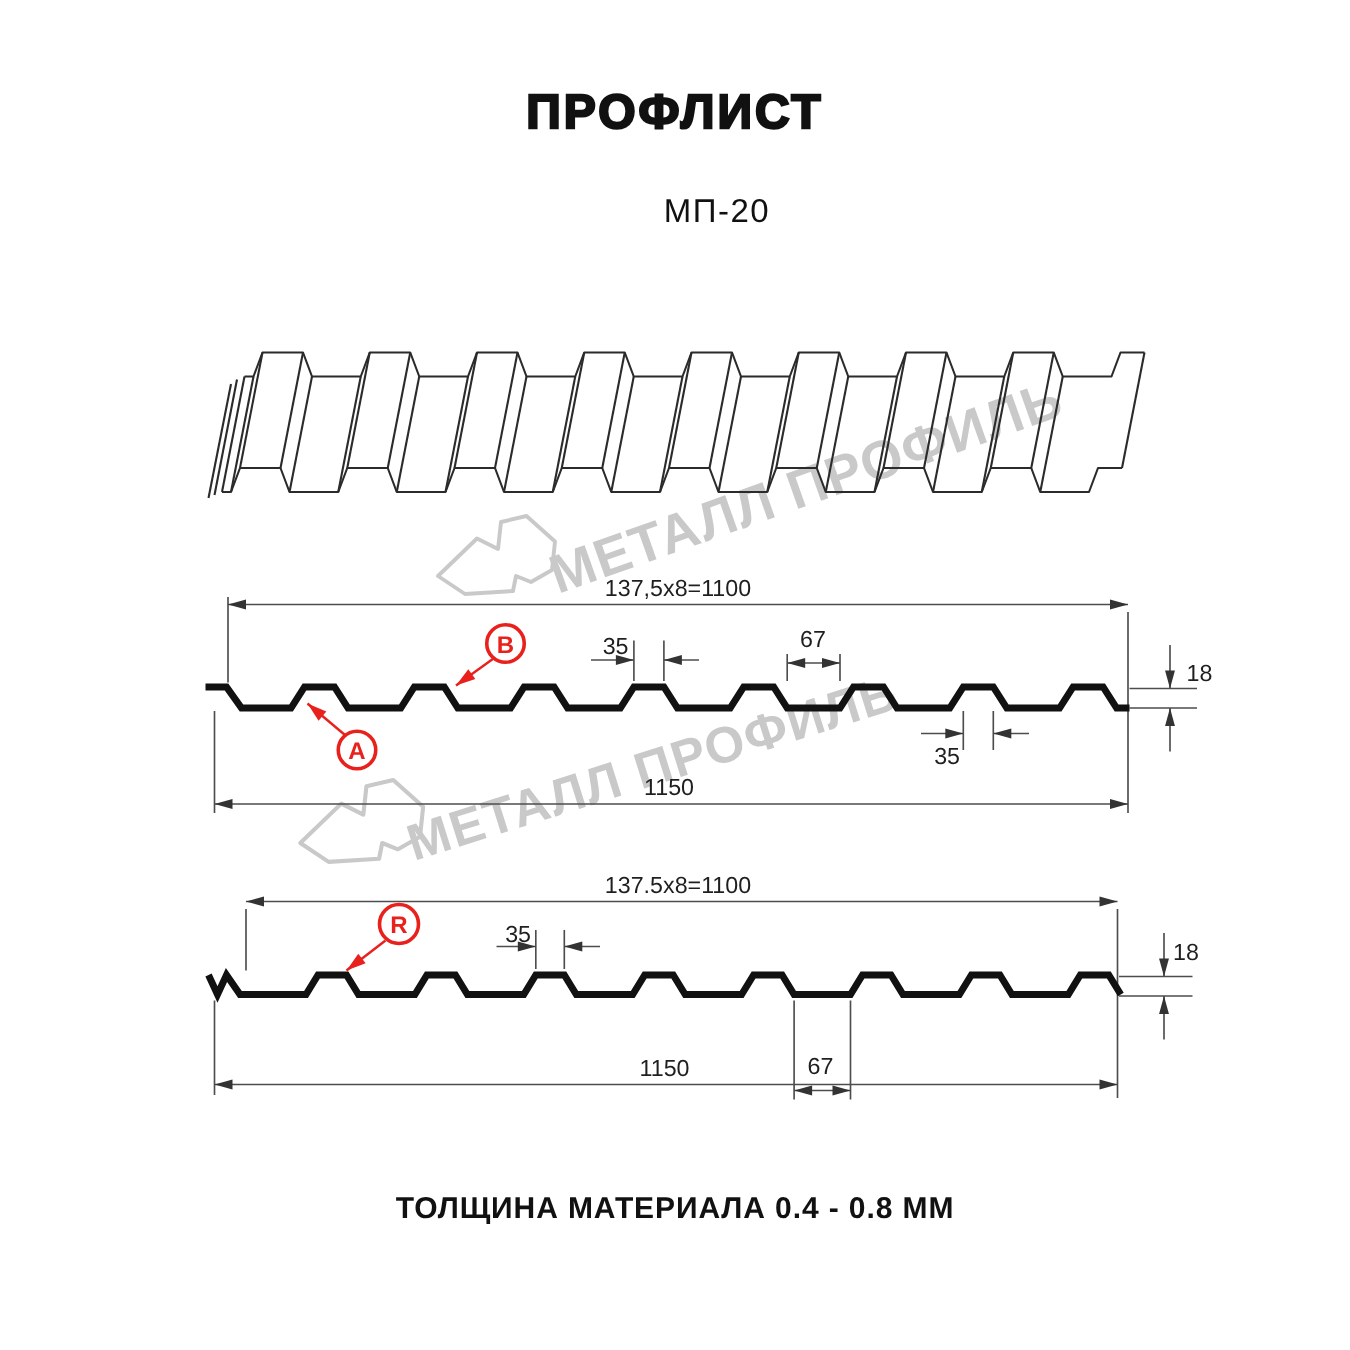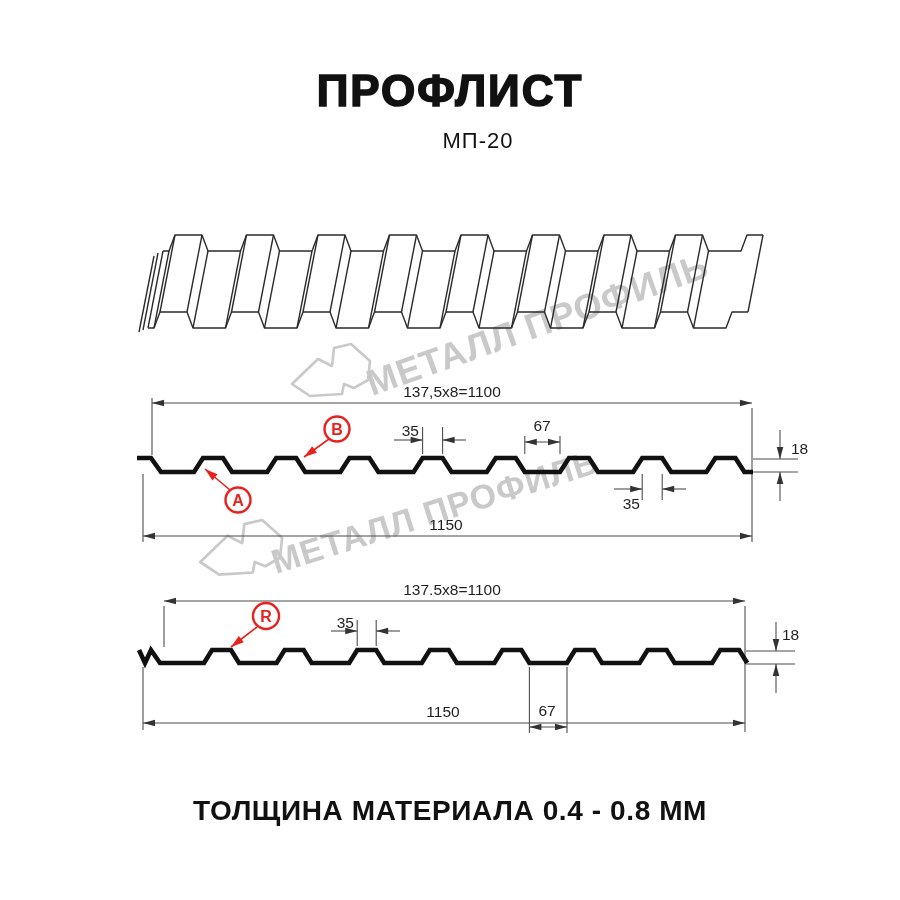--- a/index.html
+++ b/index.html
@@ -1,24 +1,24 @@
 <!DOCTYPE html>
 <html style="--red: #e8211d; --ink: #111111; --dim: #4d4d4d; --wm: #c9c9c9;"><head>
 <meta charset="utf-8">
 <style>
   html,body{margin:0;padding:0;background:#ffffff;}
   #page{position:relative;width:900px;height:900px;background:#fff;overflow:hidden;
         font-family:"Liberation Sans", sans-serif;}
-  .title{position:absolute;top:66px;left:0;width:900px;text-align:center;
-         font-size:44px;font-weight:bold;letter-spacing:2px;color:var(--ink);
+  .title{position:absolute;top:56px;left:0;width:900px;text-align:center;
+         font-size:32px;font-weight:bold;letter-spacing:2px;color:var(--ink);
          -webkit-text-stroke:1.6px var(--ink);}
   .subtitle{position:absolute;top:128px;left:0;width:900px;text-align:center;
             font-size:22px;font-weight:normal;letter-spacing:1px;color:var(--ink);padding-left:28px;}
   .footer{position:absolute;top:795px;left:0;width:900px;text-align:center;
-          font-size:28px;font-weight:bold;letter-spacing:0.6px;color:var(--ink);}
+          font-size:20px;font-weight:bold;letter-spacing:0.6px;color:var(--ink);}
   svg{position:absolute;left:0;top:0;}
   .thin{stroke:var(--dim);stroke-width:1.1;fill:none;}
   .prof{stroke:var(--ink);stroke-width:4.6;fill:none;stroke-linejoin:miter;}
   .d3{stroke:#2b2b2b;stroke-width:1.4;fill:none;stroke-linejoin:round;}
   .ah{fill:#333;stroke:none;}
   .dimtxt{font-family:"Liberation Sans",sans-serif;font-size:15.5px;fill:#1f1f1f;}
   .redc{stroke:var(--red);stroke-width:2.4;fill:none;}
   .redln{stroke:var(--red);stroke-width:1.6;fill:none;}
   .redfill{fill:var(--red);stroke:none;}
   .redtxt{font-family:"Liberation Sans",sans-serif;font-size:16px;font-weight:bold;fill:var(--red);}

